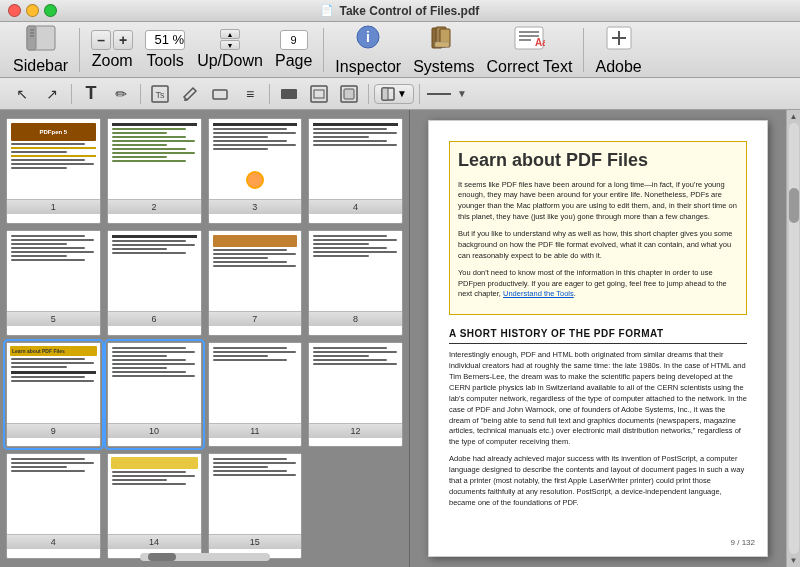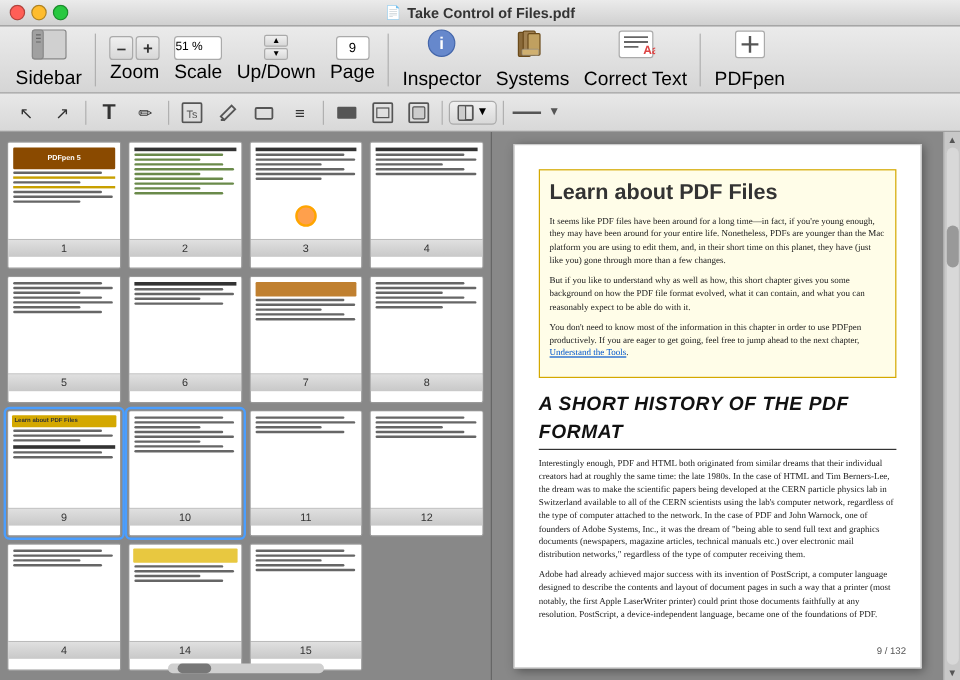--- a/index.html
+++ b/index.html
@@ -77,22 +77,22 @@
       font-size: 14px;
       font-weight: bold;
       color: #333;
     }
     .scale-field {
       background: white;
       border: 1px solid #aaa;
       border-radius: 3px;
       width: 40px;
       height: 20px;
-      text-align: left;
-      font-size: 10px;
+      text-align: right;
+      font-size: 13px;
     }
 
     
     .updown-group {
       display: flex;
       flex-direction: column;
       gap: 1px;
     }
     .updown-btn {
       background: linear-gradient(to bottom, #f0f0f0, #d8d8d8);
@@ -247,34 +247,32 @@
     }
 
     .pdf-heading {
       font-size: 18px;
       font-weight: bold;
       color: #333;
       margin-bottom: 8px;
       line-height: 1.2;
     }
     .pdf-section-title {
-      font-size: 16px;
+      font-size: 10px;
       font-weight: bold;
       letter-spacing: 0.5px;
       margin: 12px 0 6px;
       border-bottom: 1px solid #333;
       padding-bottom: 2px;
-      font-style: italic;
     }
     .pdf-para {
       margin-bottom: 6px;
       font-size: 7.5px;
       line-height: 1.45;
       color: #222;
-      font-family: Liberation Serif, serif;
     }
     .pdf-link { color: #0055cc; text-decoration: underline; }
     .pdf-page-num {
       position: absolute;
       bottom: 8px;
       right: 12px;
       font-size: 8px;
       color: #555;
     }
 
@@ -345,21 +343,21 @@
   <div class="tb-icon-container">
     <div class="zoom-group">
       <div class="zoom-btn">–</div>
       <div class="zoom-btn">+</div>
     </div>
     <span class="btn-label">Zoom</span>
   </div>
 
   <div class="tb-icon-container">
     <input class="scale-field" type="text" value="51 %" style="">
-    <span class="btn-label">Scale</span>
+    <span class="btn-label">Tools</span>
   </div>
 
   <div class="tb-icon-container">
     <div class="updown-group">
       <div class="updown-btn">▲</div>
       <div class="updown-btn">▼</div>
     </div>
     <span class="btn-label">Up/Down</span>
   </div>
 
@@ -409,21 +407,21 @@
 
 
   <div class="tb-icon-container">
     <div class="icon-box">
       <svg width="30" height="28" viewBox="0 0 30 28">
         <rect x="3" y="3" width="24" height="22" rx="2" fill="white" stroke="#aaa" stroke-width="1"></rect>
         <line x1="15" y1="7" x2="15" y2="21" stroke="#555" stroke-width="2"></line>
         <line x1="8" y1="14" x2="22" y2="14" stroke="#555" stroke-width="2"></line>
       </svg>
     </div>
-    <span class="btn-label">PDFpen</span>
+    <span class="btn-label">Adobe</span>
   </div>
 </div>
 
 <div class="toolbar2">
   <div class="tb2-btn">↖</div>
   <div class="tb2-btn">↗</div>
   <div class="tb2-sep"></div>
   <div class="tb2-btn" style="font-size:18px;font-weight:bold;">T</div>
   <div class="tb2-btn">✏</div>
   <div class="tb2-sep"></div>

